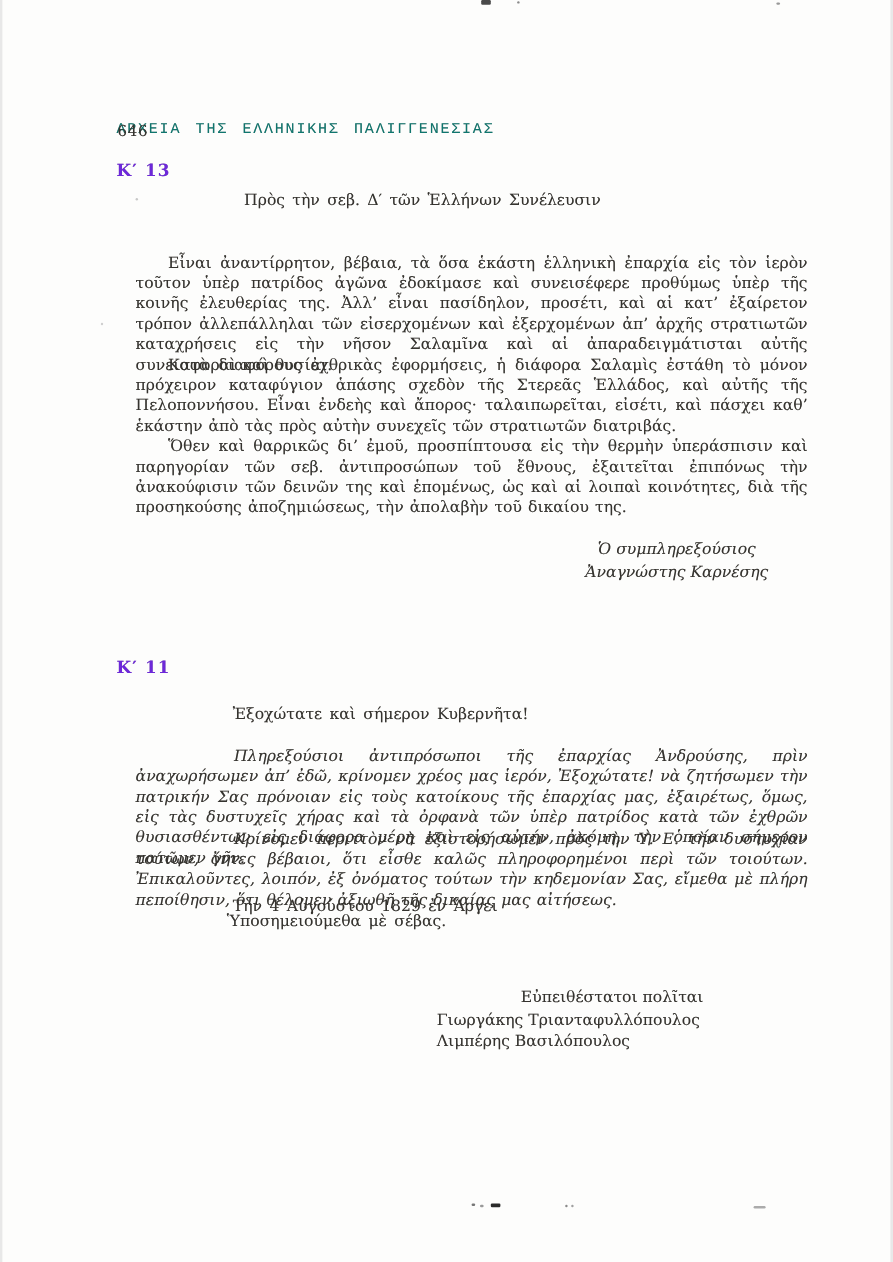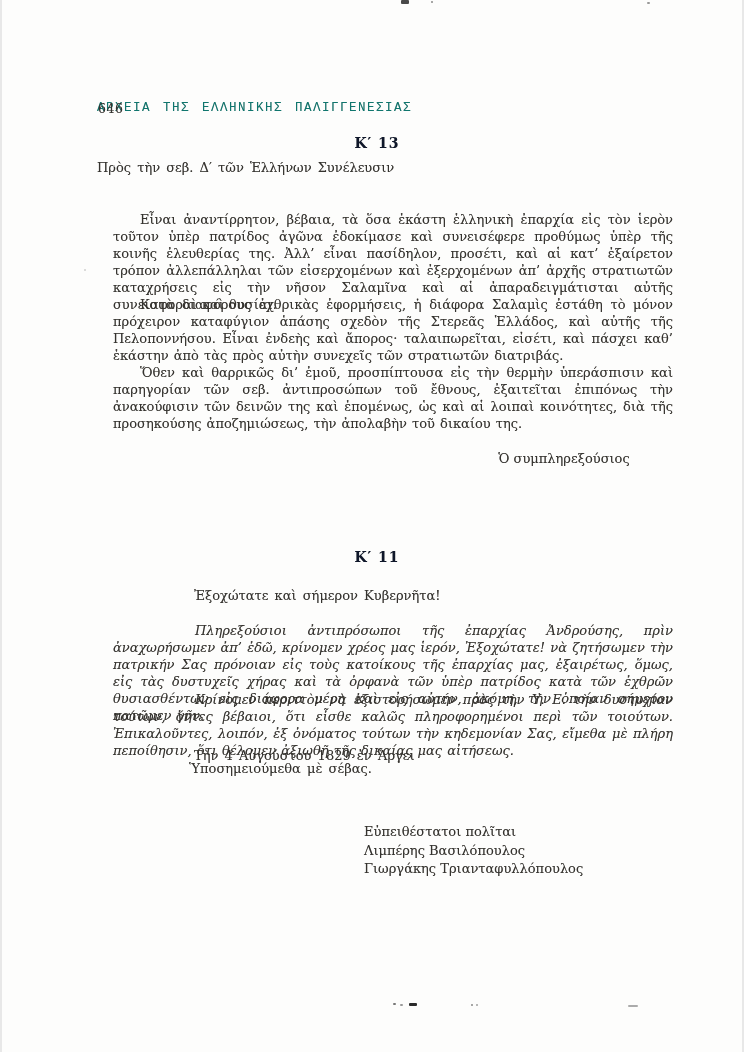--- a/index.html
+++ b/index.html
@@ -15,36 +15,36 @@
   }
   .abs { position:absolute; }
   .col { left:95px; width:560px; }
 
   
   .page-header { top:101px; height:16px; font-size:12.5px; }
   .page-number { position:absolute; left:1px; top:0; letter-spacing:0.5px; }
   .page-title  { display:block; text-align:left; letter-spacing:1.5px; word-spacing:3px; color:#0f766e;font-family:Liberation Mono, monospace; }
 
   
-  .doc-heading { text-align:center; font-weight:bold; font-size:14px; letter-spacing:1px; color:#0f172a; }
-  .doc-subtitle{ font-size:13px; padding-right:50px; box-sizing:border-box; word-spacing:2px; }
+  .doc-heading { font-weight:bold; font-size:14px; letter-spacing:1px; color:#6d28d9; }
+  .doc-subtitle{ text-align:center; font-size:13px; padding-right:50px; box-sizing:border-box; word-spacing:2px; }
 
   
   .body-par {
     margin:16px; font-size:13px; line-height:17px;
     text-align:justify; word-spacing:1px;
   }
   .indent-sm { text-indent:27px; }
   .indent-lg { text-indent:82px;font-style:italic; }
 
   .single-line { font-size:13px; line-height:15px; white-space:nowrap; word-spacing:2px; }
 
   .sig-block { font-size:13px; line-height:18.5px; }
-  .sig-center { text-align:center; }
-  .sig-caption-indent { }
+  .sig-center { text-align:center;font-style:italic; }
+  .sig-caption-indent { margin-left:70px; }
 
   
   .speck { position:absolute; border-radius:1px; }
   .sp1 { left:399px; top:0;     width:8px;  height:4px; background:#4a4a4a; }
   .sp2 { left:429px; top:1px;   width:2px;  height:2px; background:#8a8a8a; }
   .sp3 { left:645px; top:2px;   width:3px;  height:2px; background:#999; }
   .sp4 { left:111px; top:165px; width:2px;  height:2px; background:#c8c8c8; }
   .sp5 { left:82px;  top:269px; width:2px;  height:2px; background:#cfcfcf; }
   .sp6 { left:391px; top:1003px;width:3px;  height:2px; background:#777; }
   .sp7 { left:398px; top:1004px;width:3px;  height:2px; background:#9a9a9a; }
@@ -66,37 +66,38 @@
   <div class="abs col doc-heading" style="top:135px">Κ′ 13</div>
   <div class="abs col doc-subtitle" style="top:160px">Πρὸς τὴν σεβ. Δ′ τῶν Ἑλλήνων Συνέλευσιν</div>
 
   <p class="abs col body-par indent-sm" style="top:195px">Εἶναι ἀναντίρρητον, βέβαια, τὰ ὅσα ἑκάστη ἑλληνικὴ ἐπαρχία εἰς τὸν ἱερὸν τοῦτον ὑπὲρ πατρίδος ἀγῶνα ἐδοκίμασε καὶ συνεισέφερε προθύμως ὑπὲρ τῆς κοινῆς ἐλευθερίας της. Ἀλλ’ εἶναι πασίδηλον, προσέτι, καὶ αἱ κατ’ ἐξαίρετον τρόπον ἀλλεπάλληλαι τῶν εἰσερχομένων καὶ ἐξερχομένων ἀπ’ ἀρχῆς στρατιωτῶν καταχρήσεις εἰς τὴν νῆσον Σαλαμῖνα καὶ αἱ ἀπαραδειγμάτισται αὐτῆς συνεισφοραὶ καὶ θυσίαι.</p>
   <p class="abs col body-par indent-sm" style="top:280px">Κατὰ διαφόρους ἐχθρικὰς ἐφορμήσεις, ἡ διάφορα Σαλαμὶς ἐστάθη τὸ μόνον πρόχειρον καταφύγιον ἁπάσης σχεδὸν τῆς Στερεᾶς Ἑλλάδος, καὶ αὐτῆς τῆς Πελοποννήσου. Εἶναι ἐνδεὴς καὶ ἄπορος· ταλαιπωρεῖται, εἰσέτι, καὶ πάσχει καθ’ ἑκάστην ἀπὸ τὰς πρὸς αὐτὴν συνεχεῖς τῶν στρατιωτῶν διατριβάς.</p>
   <p class="abs col body-par indent-sm" style="top:348px">Ὅθεν καὶ θαρρικῶς δι’ ἐμοῦ, προσπίπτουσα εἰς τὴν θερμὴν ὑπεράσπισιν καὶ παρηγορίαν τῶν σεβ. ἀντιπροσώπων τοῦ ἔθνους, ἐξαιτεῖται ἐπιπόνως τὴν ἀνακούφισιν τῶν δεινῶν της καὶ ἑπομένως, ὡς καὶ αἱ λοιπαὶ κοινότητες, διὰ τῆς προσηκούσης ἀποζημιώσεως, τὴν ἀπολαβὴν τοῦ δικαίου της.</p>
 
 
   <div class="abs sig-block sig-center" style="top:450px; left:472px; width:180px">
     <div>Ὁ συμπληρεξούσιος</div>
+    <div>Ἀναγνώστης Καρνέσης</div>
   </div>
 
   <div class="abs col doc-heading" style="top:549px">Κ′ 11</div>
 
   <div class="abs single-line" style="top:588px; left:192px">Ἐξοχώτατε καὶ σήμερον Κυβερνῆτα!</div>
 
   <p class="abs col body-par indent-lg" style="top:606px">Πληρεξούσιοι ἀντιπρόσωποι τῆς ἐπαρχίας Ἀνδρούσης, πρὶν ἀναχωρήσωμεν ἀπ’ ἐδῶ, κρίνομεν χρέος μας ἱερόν, Ἐξοχώτατε! νὰ ζητήσωμεν τὴν πατρικήν Σας πρόνοιαν εἰς τοὺς κατοίκους τῆς ἐπαρχίας μας, ἐξαιρέτως, ὅμως, εἰς τὰς δυστυχεῖς χήρας καὶ τὰ ὀρφανὰ τῶν ὑπὲρ πατρίδος κατὰ τῶν ἐχθρῶν θυσιασθέντων εἰς διάφορα μέρη καὶ εἰς αὐτήν, ἀκόμη, τὴν ὁποίαν σήμερον πατῶμεν γῆν.</p>
   <p class="abs col body-par indent-lg" style="top:675px">Κρίνομεν περιττὸν νὰ ἐξιστορήσωμεν πρὸς τὴν Υ. Ε. τὴν δυστυχίαν τούτων, ὄντες βέβαιοι, ὅτι εἶσθε καλῶς πληροφορημένοι περὶ τῶν τοιούτων. Ἐπικαλοῦντες, λοιπόν, ἐξ ὀνόματος τούτων τὴν κηδεμονίαν Σας, εἴμεθα μὲ πλήρη πεποίθησιν, ὅτι θέλομεν ἀξιωθῆ τῆς δικαίας μας αἰτήσεως.</p>
 
   <div class="abs single-line" style="top:761px; left:187px">Ὑποσημειούμεθα μὲ σέβας.</div>
 
   <div class="abs single-line" style="top:748px; left:192px">Τὴν 4 Αὐγούστου 1829 ἐν Ἄργει</div>
 
   <div class="abs sig-block" style="top:823px; left:362px">
     <div class="sig-caption-indent">Εὐπειθέστατοι πολῖται</div>
+    <div>Γιωργάκης Τριανταφυλλόπουλος</div>
     <div>Λιμπέρης Βασιλόπουλος</div>
-    <div>Γιωργάκης Τριανταφυλλόπουλος</div>
   </div>
 
   <div class="speck sp1"></div>
   <div class="speck sp2"></div>
   <div class="speck sp3"></div>
   <div class="speck sp4"></div>
   <div class="speck sp5"></div>
   <div class="speck sp6"></div>
   <div class="speck sp7"></div>
   <div class="speck sp8"></div>

